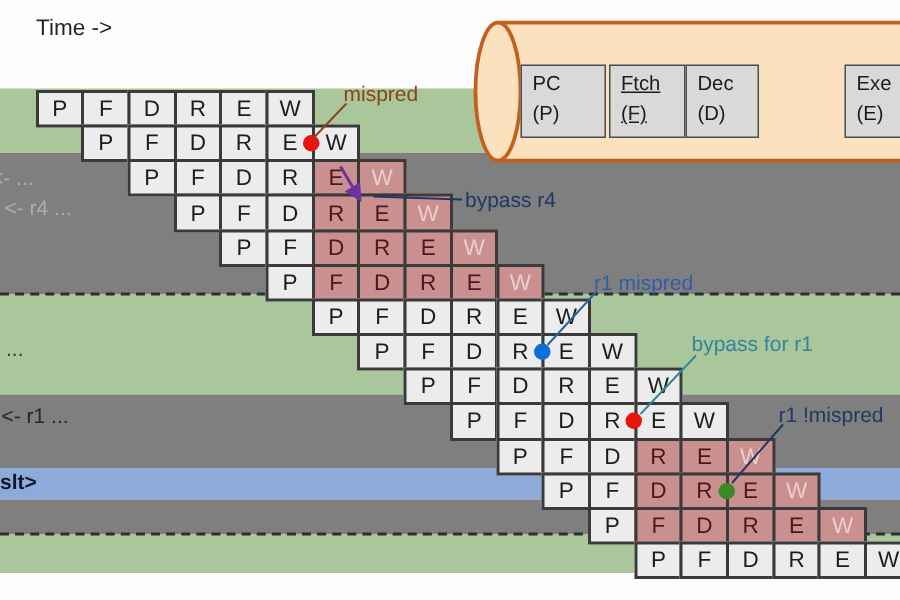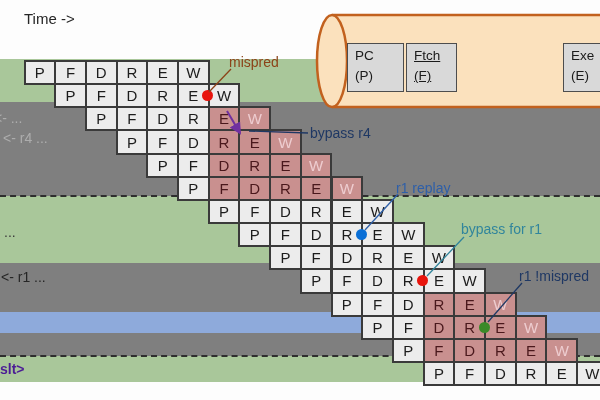--- a/index.html
+++ b/index.html
@@ -43,21 +43,21 @@
   }
   .cell.sq{background:#c9908f;color:#4a181c;}
   .cell.sqw{background:#c9908f;color:#eecdd0;}
   .dot{position:absolute;width:11px;height:11px;border-radius:50%;z-index:20;}
   
   .sl{position:absolute;font-size:14px;z-index:15;white-space:nowrap;}
   .sl-0{left:-6px;top:110px;color:#adadad;}
   .sl-1{left:3px;top:130px;color:#adadad;}
   .sl-2{left:4px;top:224px;color:#3a3a3a;}
   .sl-3{left:1px;top:269px;color:#262626;}
-  .sl-4{left:0px;top:313px;color:#4c1d95;font-weight:bold;margin-top:48px;}
+  .sl-4{left:0px;top:313px;color:#0f172a;font-weight:bold;}
   
   #ann-svg{position:absolute;left:0;top:0;z-index:30;}
   .ann{position:absolute;font-size:14px;z-index:40;white-space:nowrap;text-align:center;}
 </style>
 </head>
 <body>
 
 <div id="canvas">
 
   <div class="band band-green" id="band-g1"></div>
@@ -85,20 +85,24 @@
     <ellipse cx="20" cy="55" rx="15" ry="46" fill="#fbe1bd" stroke="#c2611e" stroke-width="2.5"></ellipse>
   </svg>
 
   <div class="lbox lbox-0">
     <div>PC</div>
     <div>(P)</div>
   </div>
   <div class="lbox lbox-1">
     <div>Ftch</div>
     <div>(F)</div>
+  </div>
+  <div class="lbox lbox-2">
+    <div>Dec</div>
+    <div>(D)</div>
   </div>
   <div class="lbox lbox-4">
     <div>Exe</div>
     <div>(E)</div>
   </div>
 
   <div id="grid">
       <div class="cell" style="left: 23.5px; top: 60px;">P</div>
       <div class="cell" style="left: 54.2px; top: 60px;">F</div>
       <div class="cell" style="left: 84.9px; top: 60px;">D</div>
@@ -199,18 +203,18 @@
       <line x1="308" y1="133" x2="249" y2="131" stroke="#1f3864" stroke-width="1.3"></line>
       <line x1="227" y1="111" x2="240" y2="133" stroke="#7030a0" stroke-width="2" marker-end="url(#ah)"></line>
       <line x1="398" y1="194" x2="365" y2="230" stroke="#2e5fa8" stroke-width="1.3"></line>
       <line x1="464" y1="237" x2="427" y2="276" stroke="#31859c" stroke-width="1.3"></line>
       <line x1="522" y1="283" x2="488" y2="322" stroke="#1f3864" stroke-width="1.3"></line>
     </svg>
 
   <div id="ann-layer">
       <div class="ann" style="left: 229px; top: 54px; color: rgb(140, 67, 24);">mispred</div>
       <div class="ann" style="left: 310px; top: 125px; color: rgb(31, 56, 100);">bypass r4</div>
-      <div class="ann" style="left: 396px; top: 180px; color: rgb(46, 95, 168);">r1 replay</div>
+      <div class="ann" style="left: 396px; top: 180px; color: rgb(46, 95, 168);">r1 mispred</div>
       <div class="ann" style="left: 461px; top: 221px; color: rgb(49, 133, 156);">bypass for r1</div>
       <div class="ann" style="left: 519px; top: 268px; color: rgb(31, 56, 100);">r1 !mispred</div>
     </div>
 
 </div>
 
 </body></html>

